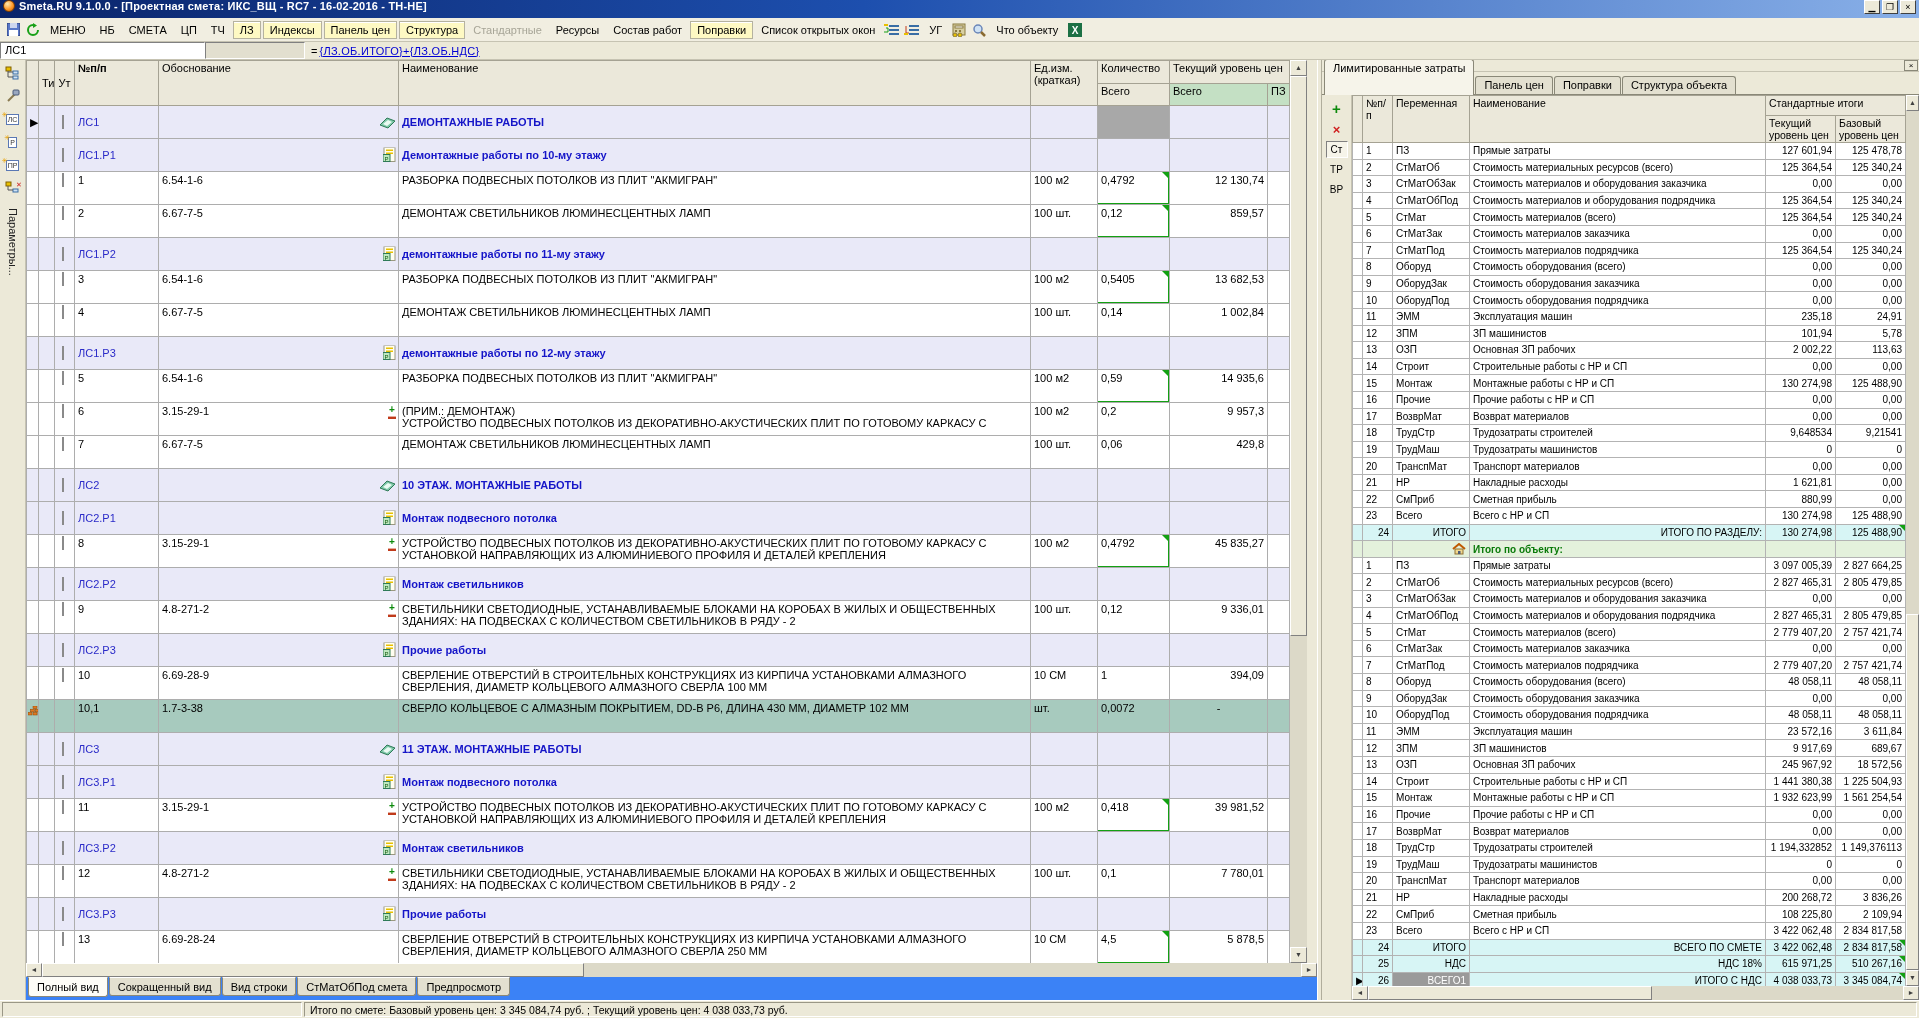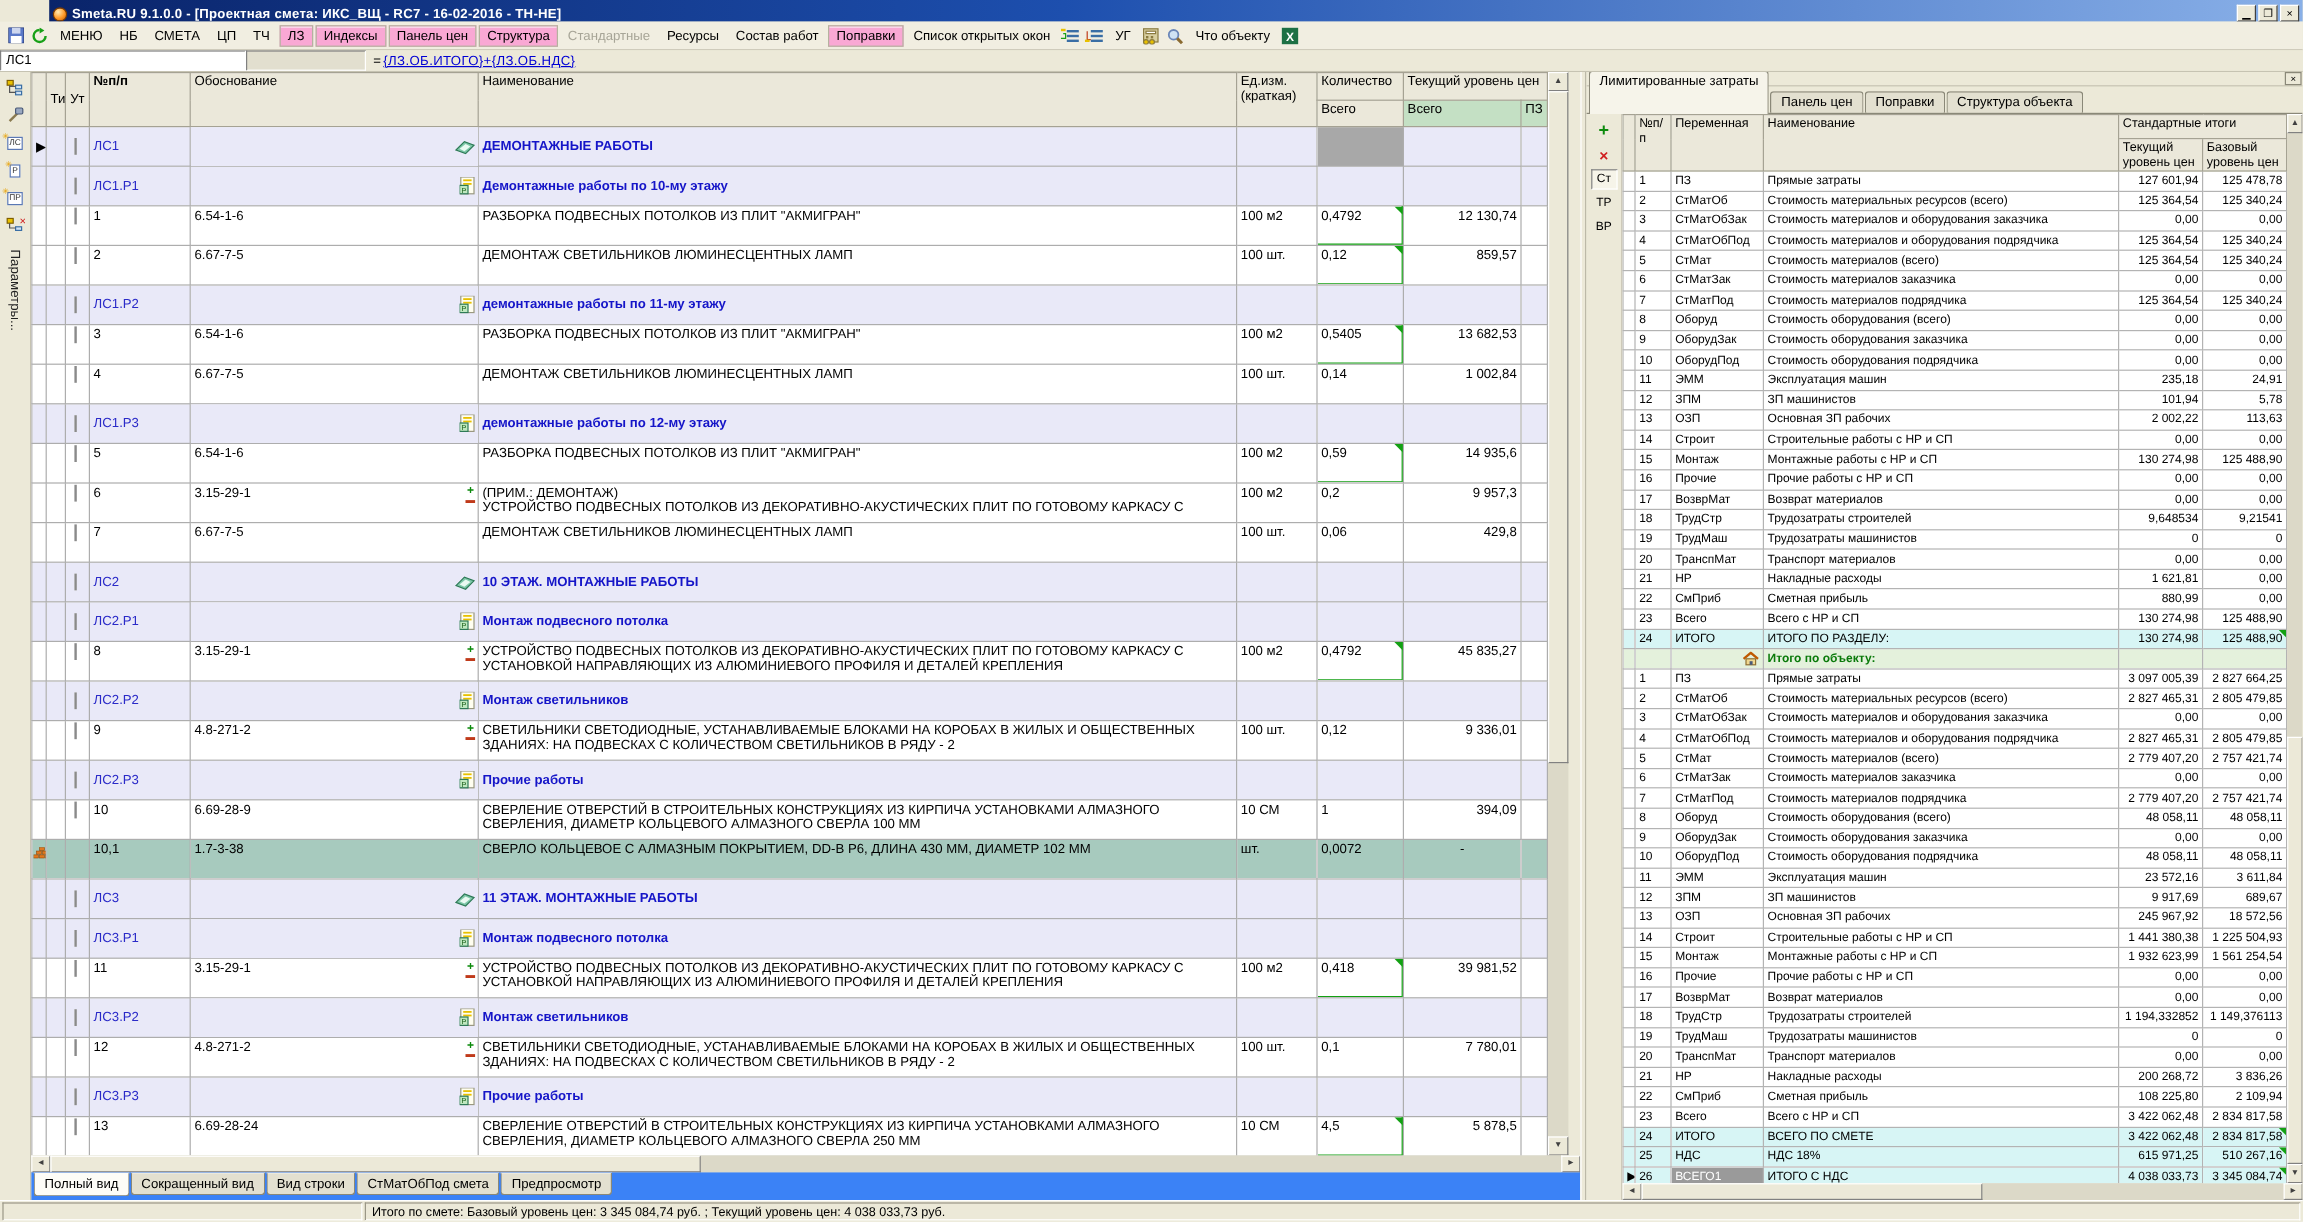--- a/index.html
+++ b/index.html
@@ -2,33 +2,33 @@
 <html><head>
 <meta charset="utf-8">
 <style>
   * { margin:0; padding:0; box-sizing:border-box; }
   html,body { width:1919px; height:1018px; overflow:hidden;
     font-family:"Liberation Sans","DejaVu Sans",sans-serif; font-size:11px; background:#ece9d8; color:#000; }
   .app { width:1919px; height:1018px; display:flex; flex-direction:column; }
 
   
   .titlebar { height:18px; background:linear-gradient(90deg,#0a246a 0%,#1d4fae 45%,#89b0e8 100%);
-    color:#fff; display:flex; align-items:flex-end; padding:0 3px; flex:0 0 auto;margin-left:41px; }
+    color:#fff; display:flex; align-items:flex-start; padding:0 3px; flex:0 0 auto; }
   .app-sphere { width:12px; height:12px; border-radius:50%;
     background:radial-gradient(circle at 35% 30%,#ffe9b0,#ff9a2a 55%,#c05a00); margin-right:4px; border:1px solid #7a3c00; }
   .title-text { font-size:11px; font-weight:bold; letter-spacing:.2px; white-space:nowrap; overflow:hidden; flex:1; }
   .win-btns { display:flex; gap:2px; }
   .win-btn { width:16px; height:14px; background:#ece9d8; border:1px solid; border-color:#fff #404040 #404040 #fff;
     font-size:9px; line-height:12px; text-align:center; color:#000; cursor:default; }
 
   
   .menubar { height:24px; background:#f1eee1; border-bottom:1px solid #c6c3b2; display:flex; align-items:center;
     padding:0 4px; gap:2px; flex:0 0 auto; }
   .menu-item { padding:2px 6px; white-space:nowrap; cursor:default; }
-  .menu-item.boxed { border:1px solid #b5b29f; background:#f9a8d4; box-shadow:inset 0 1px 0 #fff; }
+  .menu-item.boxed { border:1px solid #b5b29f; background:#fef9c3; box-shadow:inset 0 1px 0 #fff; }
   .menu-item.disabled { color:#a7a597; }
   .mb-icon { width:18px; height:17px; display:inline-flex; align-items:center; justify-content:center; }
 
   
   .formulabar { height:18px; background:#ece9d8; display:flex; align-items:stretch; border-bottom:1px solid #c6c3b2; flex:0 0 auto; }
   .cellref { width:205px; background:#fff; border:1px solid; border-color:#808080 #fff #fff #808080; padding:1px 4px; font-size:11px; }
   .fx-gap { width:100px; background:#e2dfcf; border:1px solid; border-color:#808080 #fff #fff #808080; }
   .fx-box { flex:1; background:#ece9d8; padding:1px 6px; display:flex; align-items:center; gap:2px; }
   .fx-eq { color:#000; }
   .fx-text { color:#0000d4; text-decoration:underline; font-size:11px; letter-spacing:.3px; }
@@ -111,21 +111,21 @@
   .rps-del { color:#d02020; font-weight:bold; font-size:13px; }
   .rps-tog { font-size:10px; width:22px; height:17px; }
   .rps-tog.pressed { border:1px solid; border-color:#808080 #fff #fff #808080; background:#f6f4e9; }
   .rp-tablewrap { flex:1; display:flex; flex-direction:column; overflow:hidden; }
   .rp-scrollcol { display:flex; flex:1; overflow:hidden; }
   table.rgrid { border-collapse:collapse; table-layout:fixed; width:553px; background:#fff; flex:0 0 auto; align-self:flex-start; }
   .rgrid th { background:#ebe8da; border:1px solid #a5a293; font-weight:normal; font-size:10.5px; padding:1px 3px;
     text-align:left; vertical-align:top; white-space:pre-line; }
   .rgrid td { border:1px solid #b3b3b3; font-size:10px; padding:0 3px; height:16.6px; vertical-align:middle;
     white-space:nowrap; overflow:hidden; }
-  .rgrid tr.hl td { background:#d7f5f5; }
+  .rgrid tr.hl td { background:#d7f5f5;text-align:right; }
   .rgrid tr.grp td { background:#e4f1dc; }
   .grp-name { color:#0a7a0a; font-weight:bold; font-size:10.5px; }
   td.varsel { background:#9a9a9a !important; color:#fff; }
 
   
   .statusbar { height:18px; background:#ece9d8; border-top:1px solid #fff; display:flex; gap:2px; padding:1px 2px; flex:0 0 auto; }
   .st-cell { border:1px solid; border-color:#9a9786 #fff #fff #9a9786; padding:1px 5px; font-size:10.5px;
     white-space:nowrap; overflow:hidden; }
   .st-1 { width:300px; } .st-2 { flex:1; }
 

